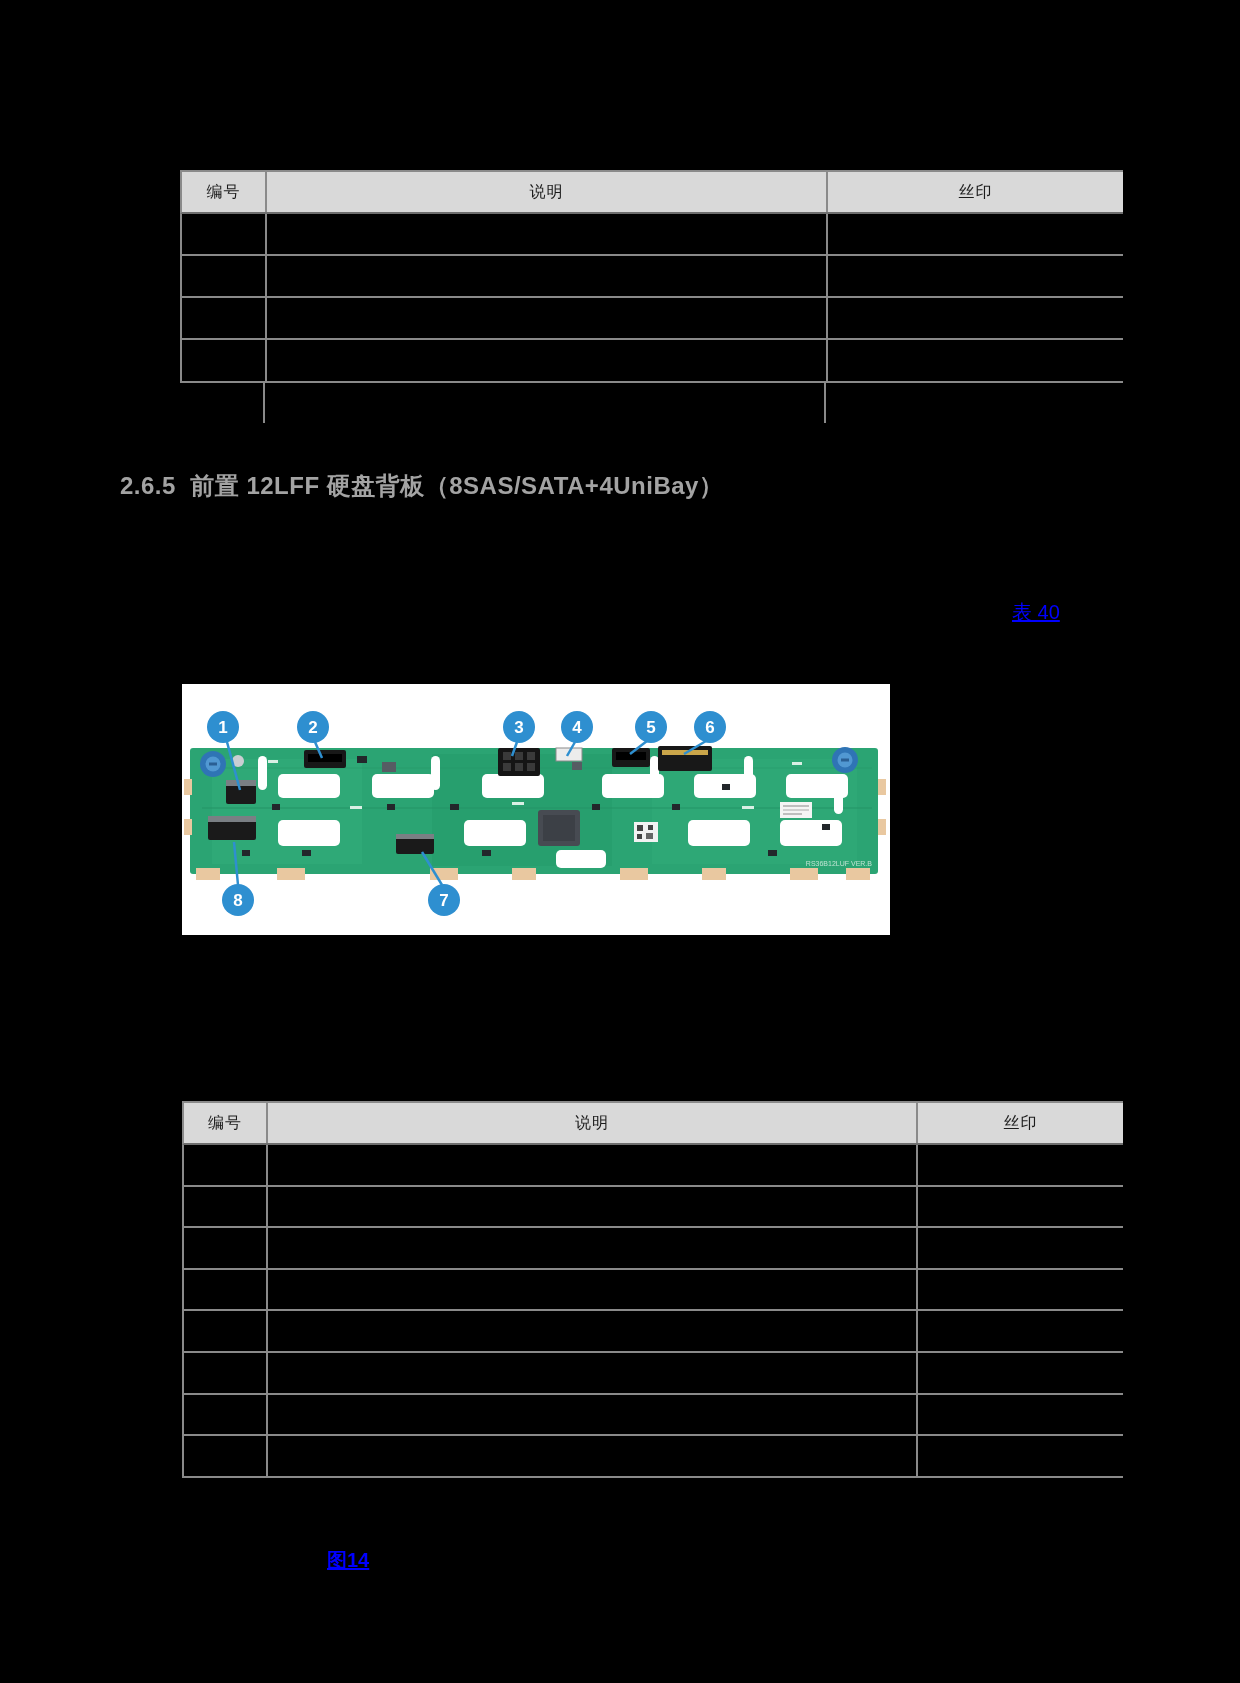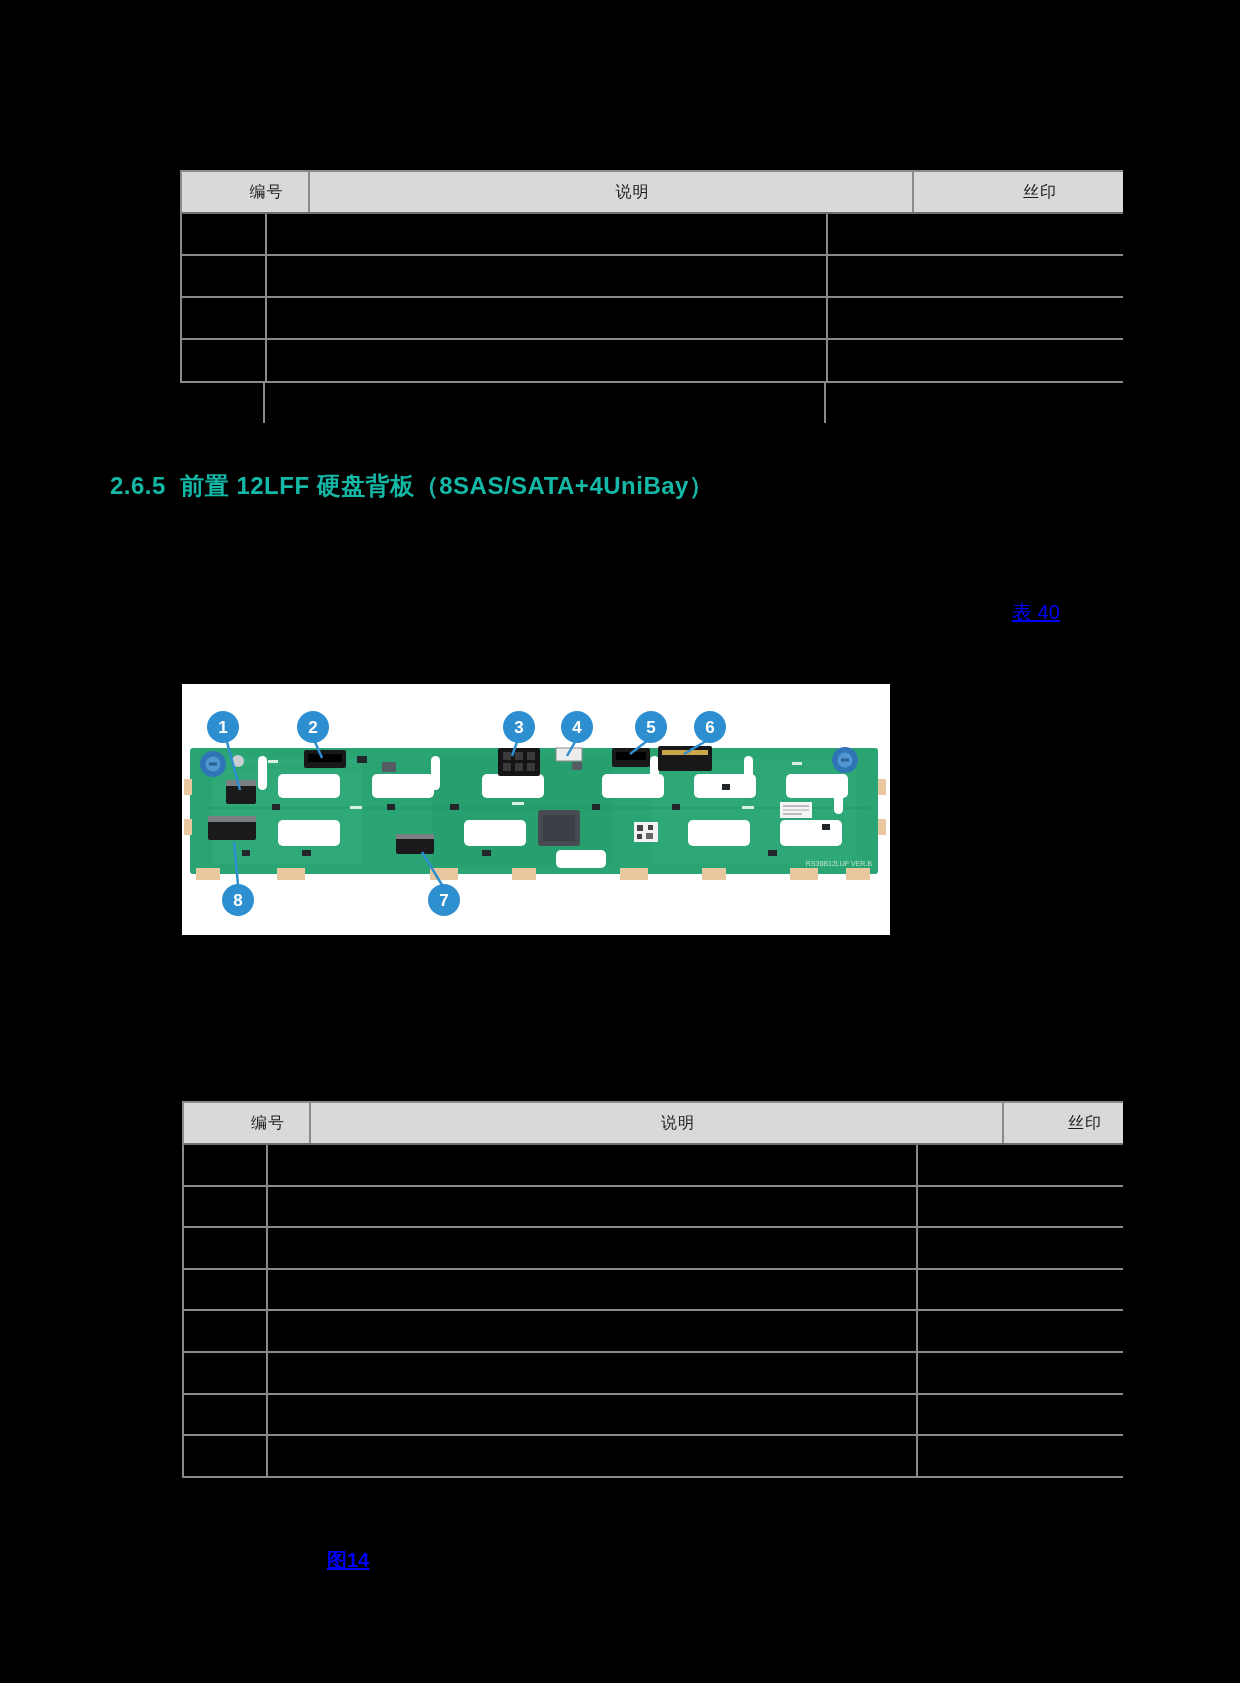--- a/index.html
+++ b/index.html
@@ -2,31 +2,31 @@
 <html><head>
 <meta charset="utf-8">
 <style>
   html,body{margin:0;padding:0;background:#000;}
   .page{
     position:relative;width:1240px;height:1683px;background:#000;
     font-family:"Liberation Sans","DejaVu Sans",sans-serif;overflow:hidden;
   }
   .tbl{position:absolute;}
   .thead{display:flex;background:#d9d9d9;border-top:2px solid #8a8a8a;border-left:2px solid #8a8a8a;border-bottom:2px solid #6e6e6e;height:40px;}
-  .thead .c{display:flex;align-items:center;justify-content:center;color:#1b1b1b;font-size:16px;letter-spacing:1px;margin-left:43px;}
+  .thead .c{display:flex;align-items:center;justify-content:center;color:#1b1b1b;font-size:16px;letter-spacing:1px;}
   .trow{display:flex;border-left:2px solid #8a8a8a;border-bottom:2px solid #8a8a8a;height:40px;background:#000;}
   .trow.partial{border-left:none;border-bottom:none;}
   .c{box-sizing:border-box;}
   .c1,.c2{border-right:2px solid #8a8a8a;}
   .tbl-top .c1{width:85px;} .tbl-top .c2{width:561px;} .tbl-top .c3{width:297px;flex:1;}
   .tbl-bot .c1{width:84px;} .tbl-bot .c2{width:650px;} .tbl-bot .c3{width:207px;flex:1;}
   .tbl-bot .trow{height:39.6px;}
   .heading{
-    position:absolute;left:110px;top:470px;font-size:24px;font-weight:bold;
-    color:#14b8a6;white-space:nowrap;letter-spacing:0.5px;
+    position:absolute;left:120px;top:470px;font-size:24px;font-weight:bold;
+    color:#a3a3a3;white-space:nowrap;letter-spacing:0.5px;
   }
   .reflink{
     position:absolute;color:#0000ff;text-decoration:underline;font-size:20px;
     cursor:pointer;white-space:nowrap;
   }
   .reflink.table-ref{left:1012px;top:599px;}
   .reflink.figure-ref{left:327px;top:1547px;font-weight:bold;}
   .figure{position:absolute;left:182px;top:684px;width:708px;height:251px;background:#ffffff;}
   .figure svg{display:block;}
 </style>

